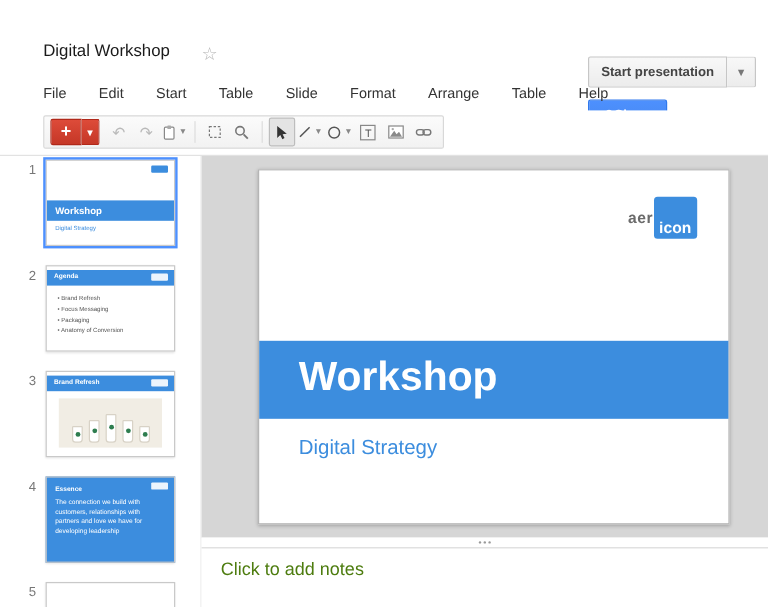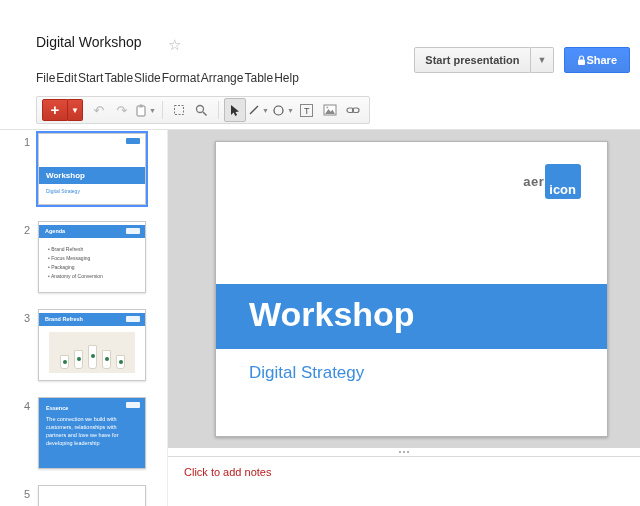--- a/index.html
+++ b/index.html
@@ -15,32 +15,32 @@
         display:flex;align-items:center;padding:0 10px;gap:17px;font-size:11px;color:#c9c9c9;}
   .gbar .item{cursor:pointer;white-space:nowrap;}
   .gbar .item.active{color:#fff;font-weight:bold;}
   .gbar .spacer{flex:1;}
   .gbar .account{color:#c9c9c9;}
   .gbar .gear{font-size:14px;color:#d6d6d6;cursor:pointer;line-height:1;}
 
   
   .doc-title{position:absolute;left:36px;top:34px;font-size:14px;color:#1a1a1a;}
   .star{position:absolute;left:168px;top:36px;font-size:15px;color:#b5b5b5;cursor:pointer;}
-  .actions{position:absolute;right:10px;top:47px;display:flex;align-items:flex-start;gap:10px;}
+  .actions{position:absolute;right:10px;top:47px;display:flex;align-items:flex-start;gap:10px;flex-direction:column;}
   .btn-split{display:inline-flex;}
   .btn-seg{height:26px;line-height:24px;padding:0 10px;background:linear-gradient(#f8f8f8,#ececec);
            border:1px solid #c6c6c6;font-size:11px;font-weight:bold;color:#444;cursor:pointer;}
   .btn-seg.main{border-radius:2px 0 0 2px;}
   .btn-seg.arrow{border-left:none;border-radius:0 2px 2px 0;padding:0 7px;color:#777;font-size:9px;}
   .btn-share{height:26px;display:inline-flex;align-items:center;gap:0;padding:0 12px;
              background:linear-gradient(#4d90fe,#4787ed);border:1px solid #3079ed;border-radius:2px;
              color:#fff;font-size:11px;font-weight:bold;cursor:pointer;}
 
   
-  .menubar{position:absolute;left:36px;top:69px;display:flex;align-items:center;gap:1px;
+  .menubar{position:absolute;left:36px;top:69px;display:flex;align-items:center;gap:27px;
            font-size:12px;color:#333;height:18px;}
   .menubar .menu{cursor:pointer;}
   .menubar .status{color:#b3b3b3;margin-left:16px;cursor:default;}
 
   
   .toolbar-row{position:absolute;left:0;top:92px;width:640px;height:38px;background:#fff;
                border-bottom:1px solid #e2e2e2;}
   .toolbar{position:absolute;left:36px;top:4px;height:28px;display:inline-flex;align-items:center;
            border:1px solid #d8d8d8;border-radius:2px;background:linear-gradient(#fbfbfb,#f2f2f2);
            padding:0 5px;gap:1px;}
@@ -90,21 +90,21 @@
   .logo .pre{color:#6b6b6b;letter-spacing:.5px;}
   .logo .box{background:var(--blue);color:#fff;border-radius:3px;padding:18px 5px 2px 4px;margin-left:1px;}
   .band{position:absolute;left:0;top:142px;width:100%;height:65px;background:var(--blue);}
   .band-title{color:#fff;font-weight:bold;font-size:34px;padding:11px 0 0 33px;}
   .slide-sub{position:absolute;left:33px;top:221px;color:var(--blue);font-size:17px;}
 
   
   .notes{position:absolute;left:168px;top:448px;width:472px;height:58px;background:#fff;}
   .notes-strip{height:9px;border-bottom:1px solid #dadada;display:flex;align-items:center;justify-content:center;gap:2px;}
   .notes-strip b{width:2px;height:2px;border-radius:50%;background:#999;display:block;}
-  .notes-text{margin:9px 0 0 16px;font-size:11px;color:#b91c1c;cursor:text;}
+  .notes-text{margin:9px 0 0 16px;font-size:15px;color:#4d7c0f;cursor:text;}
 
   svg{display:block;}
 </style>
 </head>
 <body>
 
 <div class="app">
 
 
   <div class="doc-title">Digital Workshop</div>

